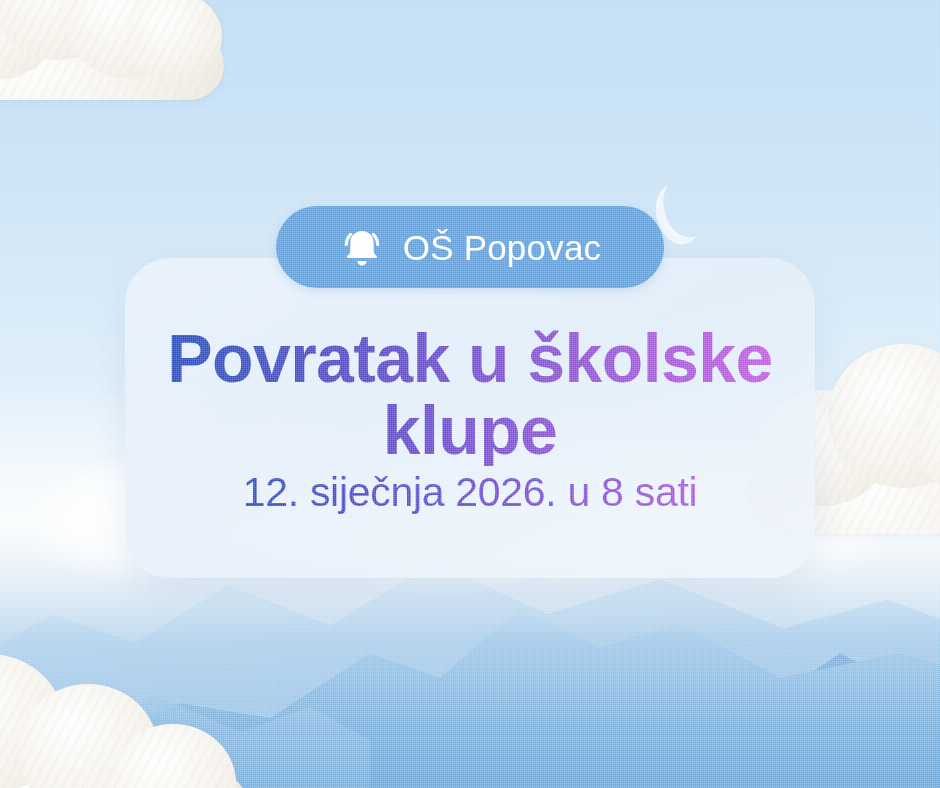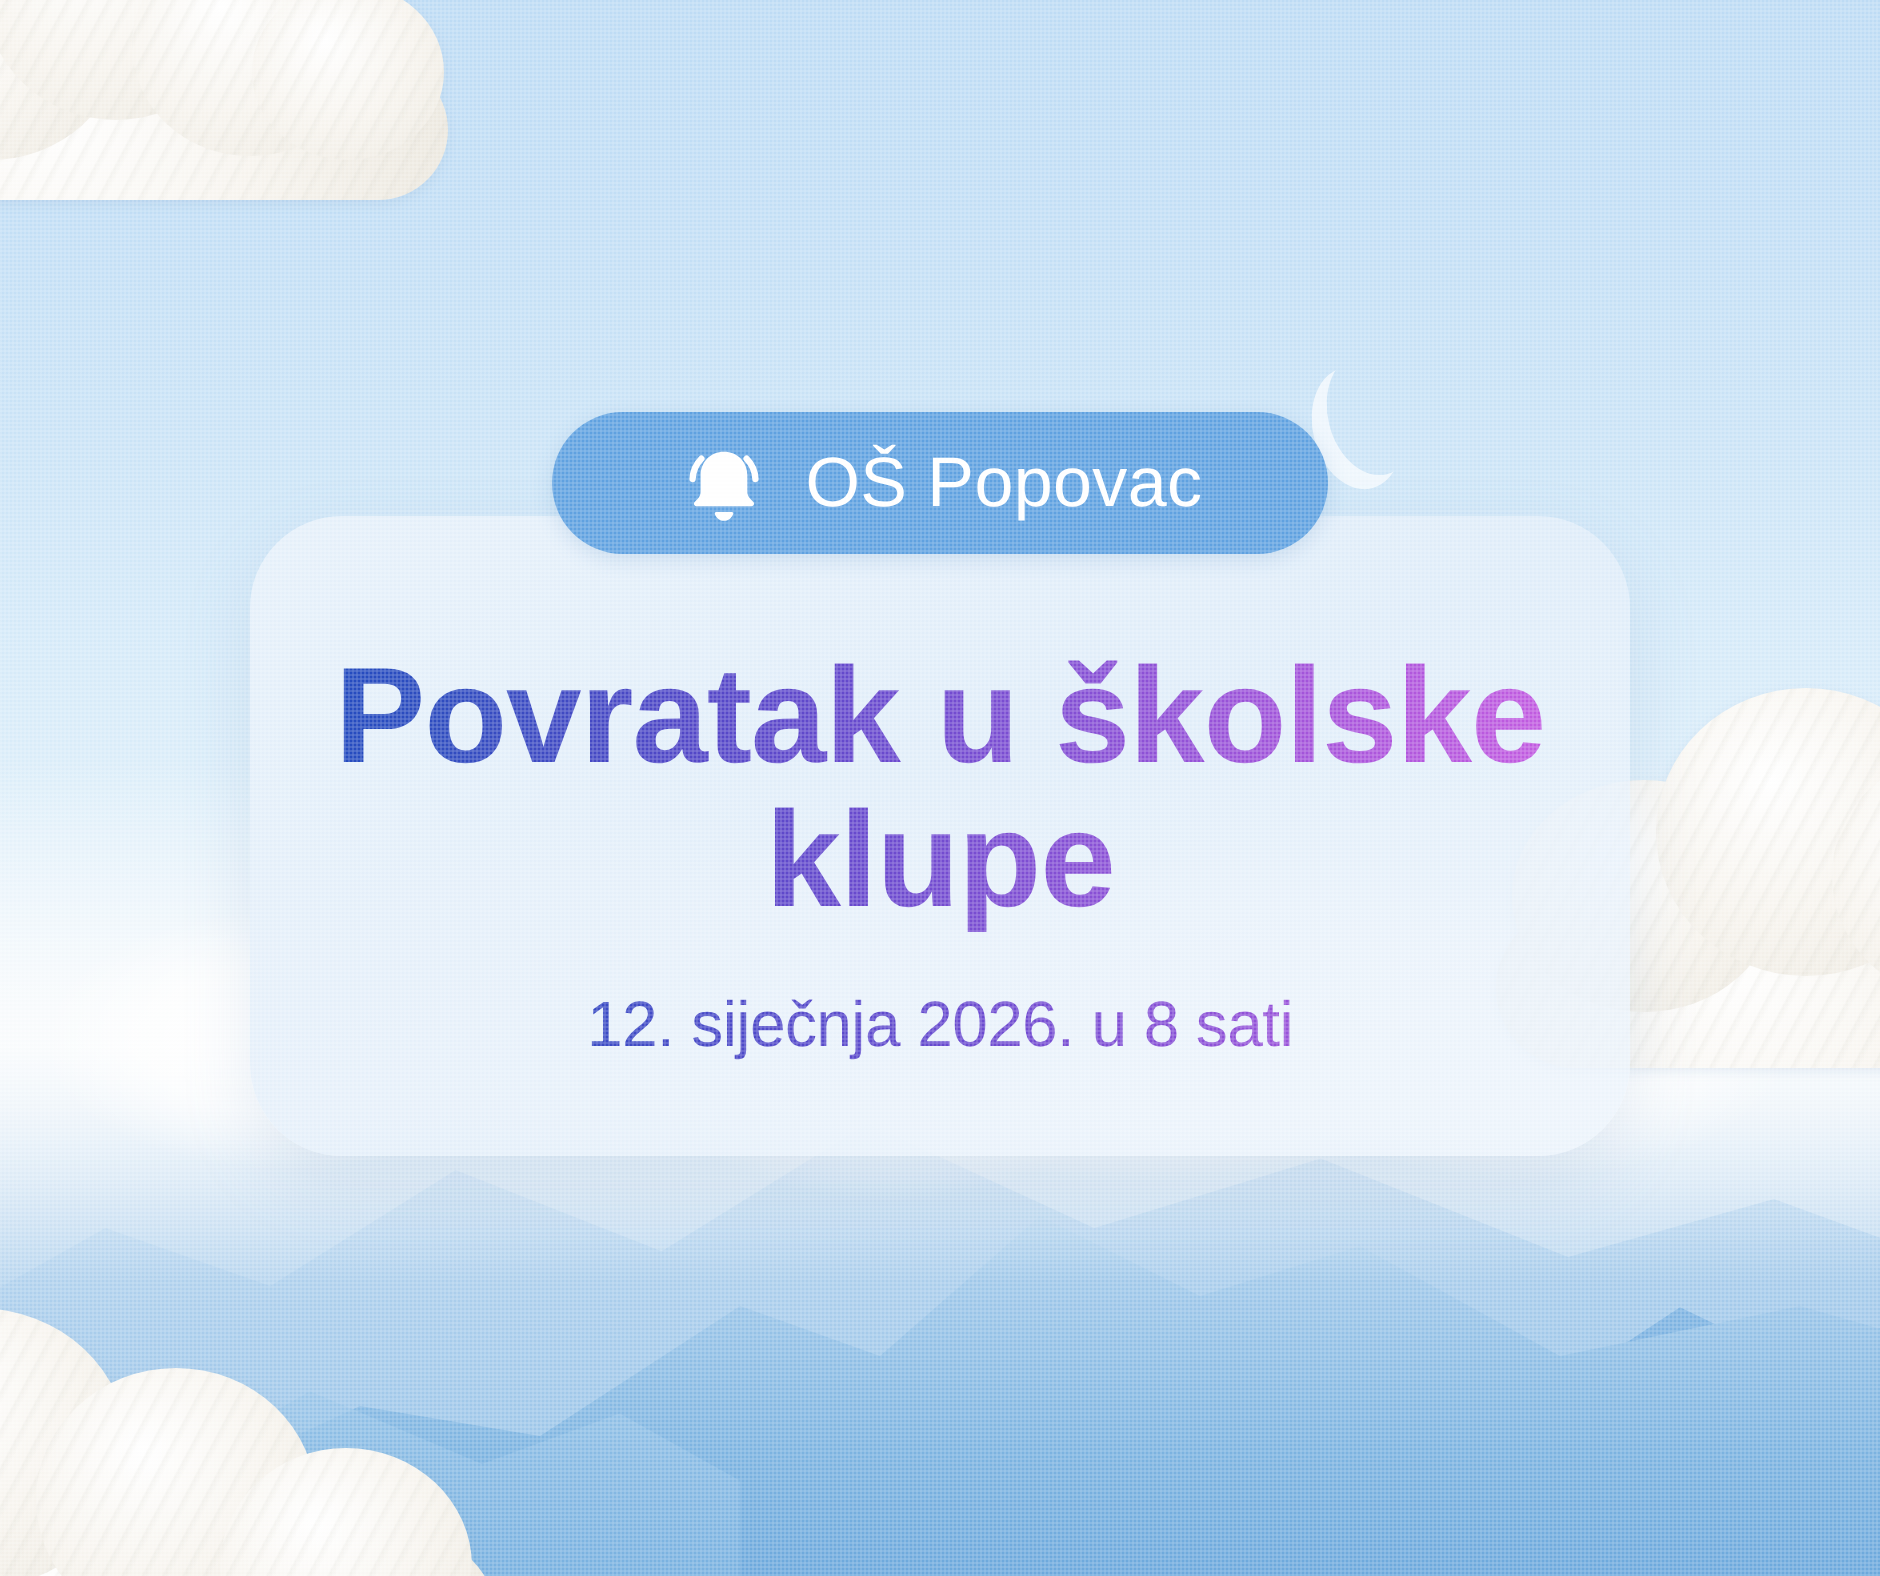--- a/index.html
+++ b/index.html
@@ -171,21 +171,21 @@
         rgba(226,238,250,0.86) 45%,
         rgba(236,244,252,0.82) 100%);
     box-shadow: 0 14px 34px rgba(110,150,195,0.18);
   }
 
   
 
   #badge {
     position: absolute;
     left: 276px; top: 206px;
-    width: 388px; height: 71px;
+    width: 388px; height: 82px;
     border-radius: 41px;
     background: #60a2e1;
     display: flex;
     align-items: center;
     justify-content: center;
     gap: 18px;
     padding: 0 34px;
     box-shadow: 0 3px 10px rgba(70,130,190,0.20);
   }
 
@@ -218,22 +218,22 @@
         #1c4cc0 0%, #2f4dc0 14%, #5348c8 32%,
         #6b4bcf 46%, #8a51d6 62%, #a956dc 78%, #cf5fe4 100%);
     -webkit-background-clip: text;
     background-clip: text;
     color: transparent;
     -webkit-text-fill-color: transparent;
     padding: 0 10px;
   }
 
   #date-line {
-    margin-top: 29px;
-    font-size: 32px;
+    margin-top: 4px;
+    font-size: 41px;
     font-weight: 400;
     line-height: 1.1;
     letter-spacing: -0.3px;
     white-space: nowrap;
     background: linear-gradient(95deg,
         #1c4cc0 0%, #2a4ec2 16%, #4a4ac8 34%,
         #6a4bd0 52%, #9152d8 72%, #b85ae0 88%, #cf63e6 100%);
     -webkit-background-clip: text;
     background-clip: text;
     color: transparent;

